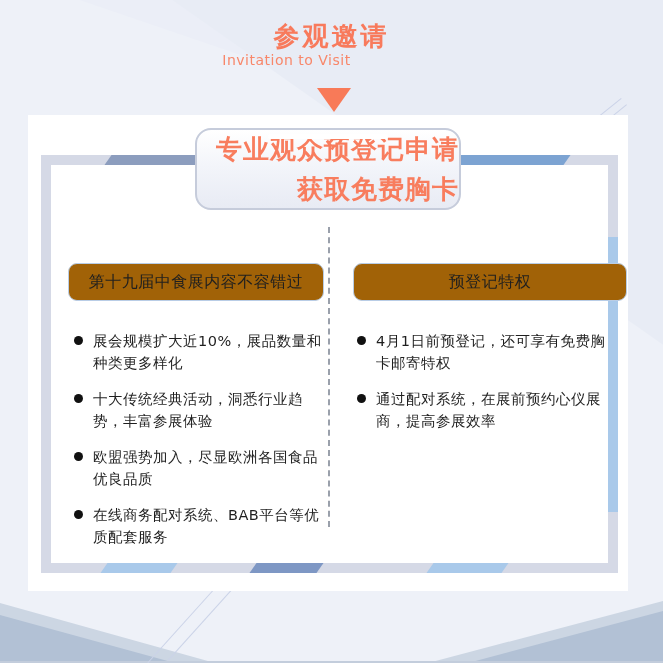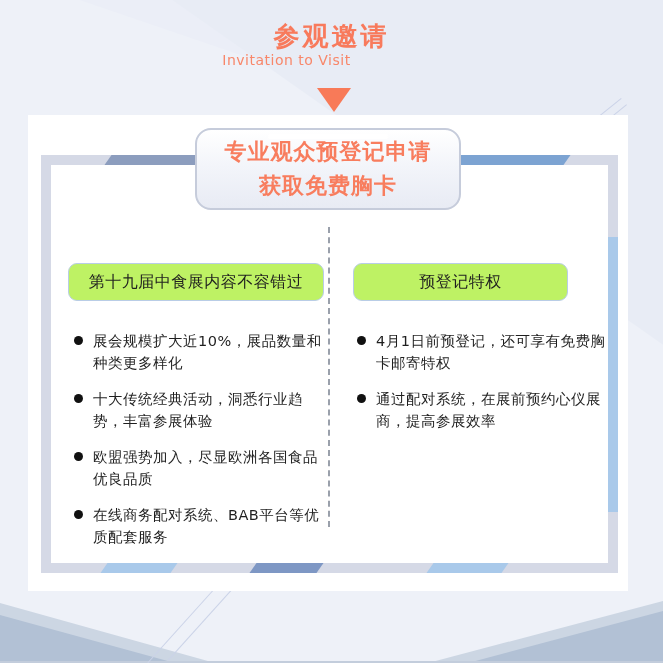--- a/index.html
+++ b/index.html
@@ -61,37 +61,37 @@
   .seg-top-blue{top:-10px;left:404px;width:112px;height:10px;background:#7ca3d2;transform:skewX(-35deg);}
   .seg-right-blue{right:-10px;top:72px;width:10px;height:275px;background:#a9c9ea;}
   .seg-bot-light1{bottom:-10px;left:53px;width:70px;height:10px;background:#a9c9ea;transform:skewX(-35deg);}
   .seg-bot-dark{bottom:-10px;left:202px;width:67px;height:10px;background:#7e97c4;transform:skewX(-35deg);}
   .seg-bot-light2{bottom:-10px;left:379px;width:75px;height:10px;background:#a9c9ea;transform:skewX(-35deg);}
 
   .pill{
     position:absolute;left:167px;top:13px;width:266px;height:82px;
     box-sizing:border-box;border:2px solid #c6ccdb;border-radius:16px;
     background:linear-gradient(180deg,#ffffff 0%,#f3f5fa 45%,#e8ebf4 100%);
-    display:flex;flex-direction:column;justify-content:center;align-items:center;
-    font-size:22px;font-weight:bold;color:#f87d5e;line-height:1.55;letter-spacing:1px;
+    display:flex;flex-direction:column;justify-content:center;align-items:flex-end;
+    font-size:26px;font-weight:bold;color:#f87d5e;line-height:1.55;letter-spacing:1px;
     cursor:pointer;
   }
   .pill-highlight{
     position:absolute;top:4px;left:50%;transform:translateX(-50%);
     width:120px;height:5px;background:#ffffff;border-radius:3px;
   }
 
   .panel-header{
     position:absolute;top:148px;height:38px;box-sizing:border-box;
-    border:1px solid #b9cde6;border-radius:9px;background:#bef264;
+    border:1px solid #b9cde6;border-radius:9px;background:#a16207;
     display:flex;align-items:center;justify-content:center;
     font-size:16px;color:#1f1f1f;letter-spacing:0.5px;
   }
   .panel-header-left{left:40px;width:256px;}
-  .panel-header-right{left:325px;width:215px;}
+  .panel-header-right{left:325px;width:274px;}
 
   .divider{
     position:absolute;left:300px;top:112px;height:300px;width:0;
     border-left:2px dashed #9aa0ab;
   }
 
   .bullet-list{position:absolute;list-style:none;margin:9px;padding:0;}
   .list-left{left:37px;top:206px;width:250px;}
   .list-right{left:320px;top:206px;width:252px;}
   .bullet-list li{

